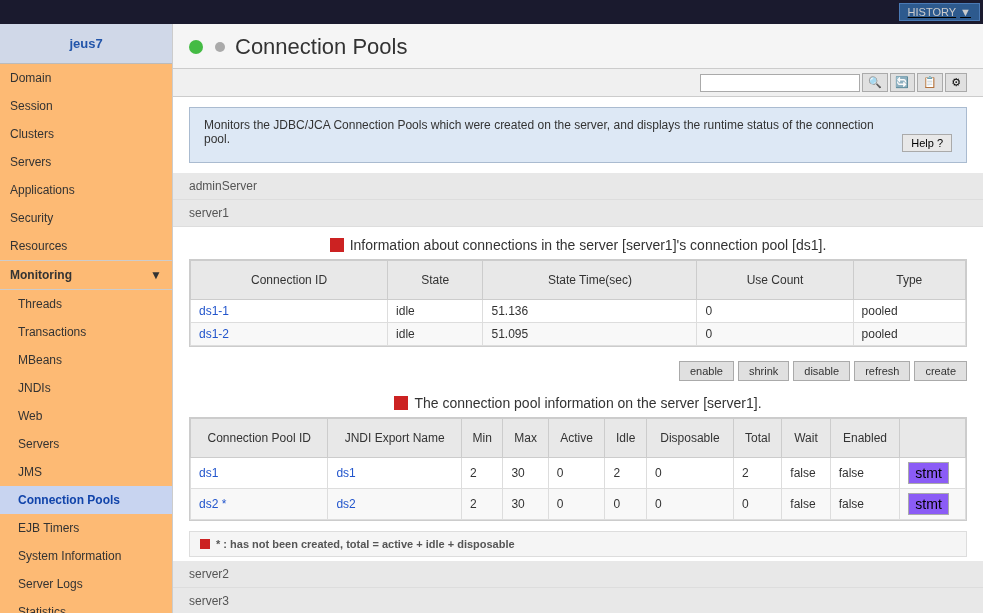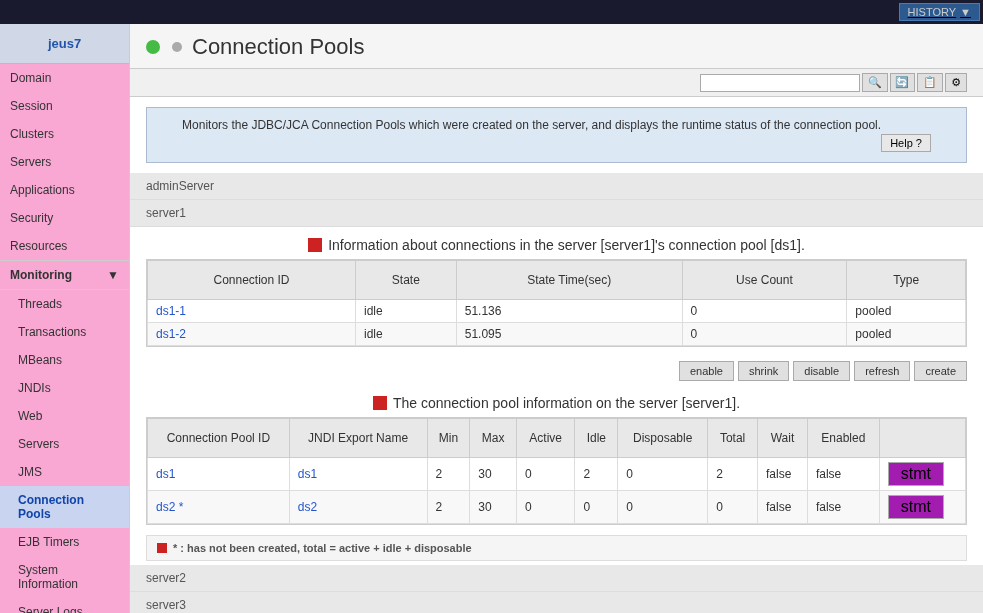--- a/index.html
+++ b/index.html
@@ -6,21 +6,21 @@
     body { font-family: Arial, sans-serif; font-size: 12px; background: #f0f0f0; display: flex; flex-direction: column; height: 613px; overflow: hidden; }
 
     
     #top-bar { background: #1a1a2e; display: flex; justify-content: flex-end; align-items: center; height: 24px; padding: 0 3px; text-decoration: underline; }
     #history-btn { background: #2d5a8e; color: #ccc; font-size: 11px; padding: 2px 8px; border: 1px solid #4a7ab5; cursor: pointer; display: flex; align-items: center; gap: 4px; }
 
     
     #layout { display: flex; flex: 1; overflow: hidden; }
 
     
-    #sidebar { width: 130px; background: #f9a8d4; border-right: 1px solid #ccc; overflow-y: auto; flex-shrink: 0; }
+    #sidebar { width: 173px; background: #fdba74; border-right: 1px solid #ccc; overflow-y: auto; flex-shrink: 0; }
     #sidebar-title { background: #d0d8e8; text-align: center; padding: 12px 4px; font-weight: bold; color: #2255aa; font-size: 13px; border-bottom: 1px solid #bbb; }
     .sidebar-section { border-bottom: 1px solid #ccc; }
     .sidebar-item { padding: 7px 10px; cursor: pointer; color: #333; font-size: 12px; }
     .sidebar-item.active { background: #c8d4f0; font-weight: bold; color: #1144aa; }
     .sidebar-sub { padding-left: 18px; }
     .monitoring-header { display: flex; justify-content: space-between; align-items: center; padding: 7px 10px; font-weight: bold; cursor: pointer; color: #333; border-bottom: 1px solid #ccc; }
 
     
     #content { flex: 1; overflow-y: auto; background: #fff; }
 
@@ -52,21 +52,21 @@
     th { background: #e8e8e8; border: 1px solid #ccc; padding: 12px 8px; text-align: center; font-weight: normal; color: #333; }
     td { border: 1px solid #ddd; padding: 4px 8px; color: #333; background: #fff; }
     tr:nth-child(even) td { background: #f8f8f8; }
     td.link { color: #2255cc; cursor: pointer; text-decoration: none; }
 
     
     .action-bar { display: flex; justify-content: flex-end; gap: 4px; padding: 4px 16px; }
     .action-btn { background: #e0e0e0; border: 1px solid #aaa; padding: 3px 10px; cursor: pointer; font-size: 11px; color: #333; }
 
     
-    .stmt-btn { background: #a21caf; border: 1px solid #aaa; padding: 2px 12px; cursor: pointer; font-size: 16px; }
+    .stmt-btn { background: #8b5cf6; border: 1px solid #aaa; padding: 2px 6px; cursor: pointer; font-size: 14px; }
 
     
     .note-box { background: #f5f5f5; border: 1px solid #ddd; margin: 4px 16px; padding: 6px 10px; font-size: 11px; color: #555; display: flex; align-items: center; gap: 6px; font-weight: bold; }
   </style>
 </head>
 <body>
 
 <div id="top-bar">
   <button id="history-btn">
     <span>HISTORY</span>

